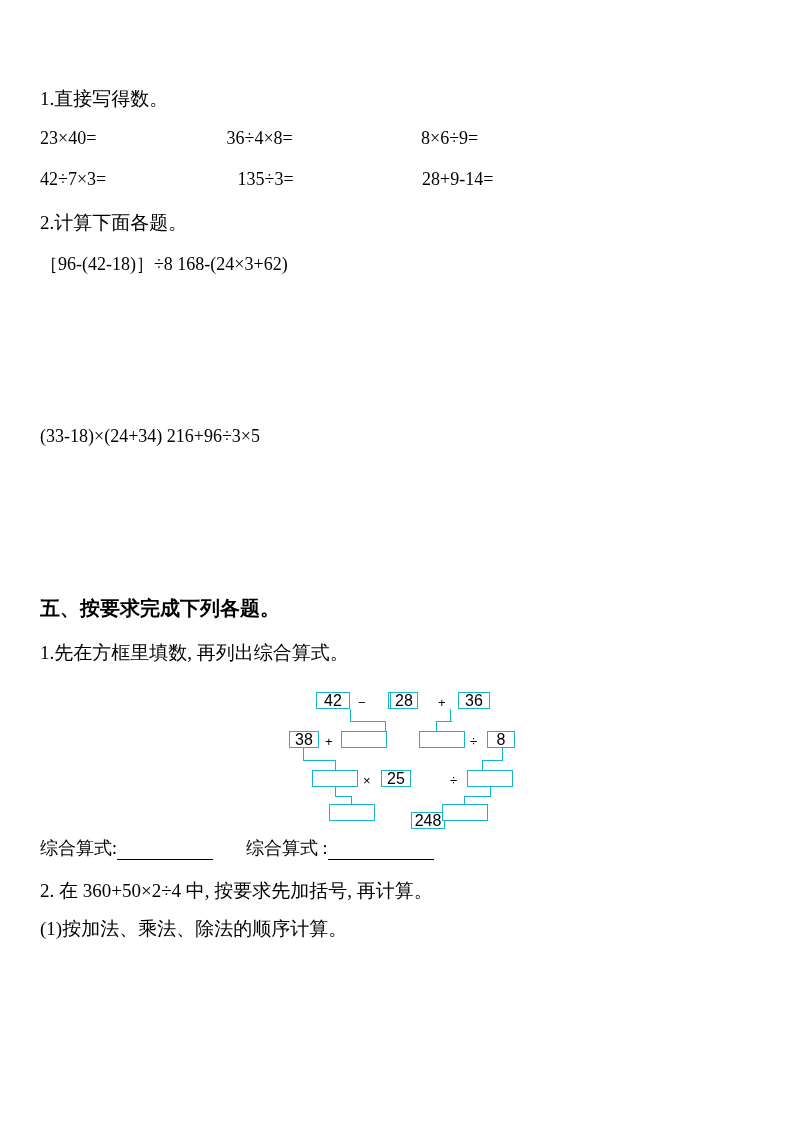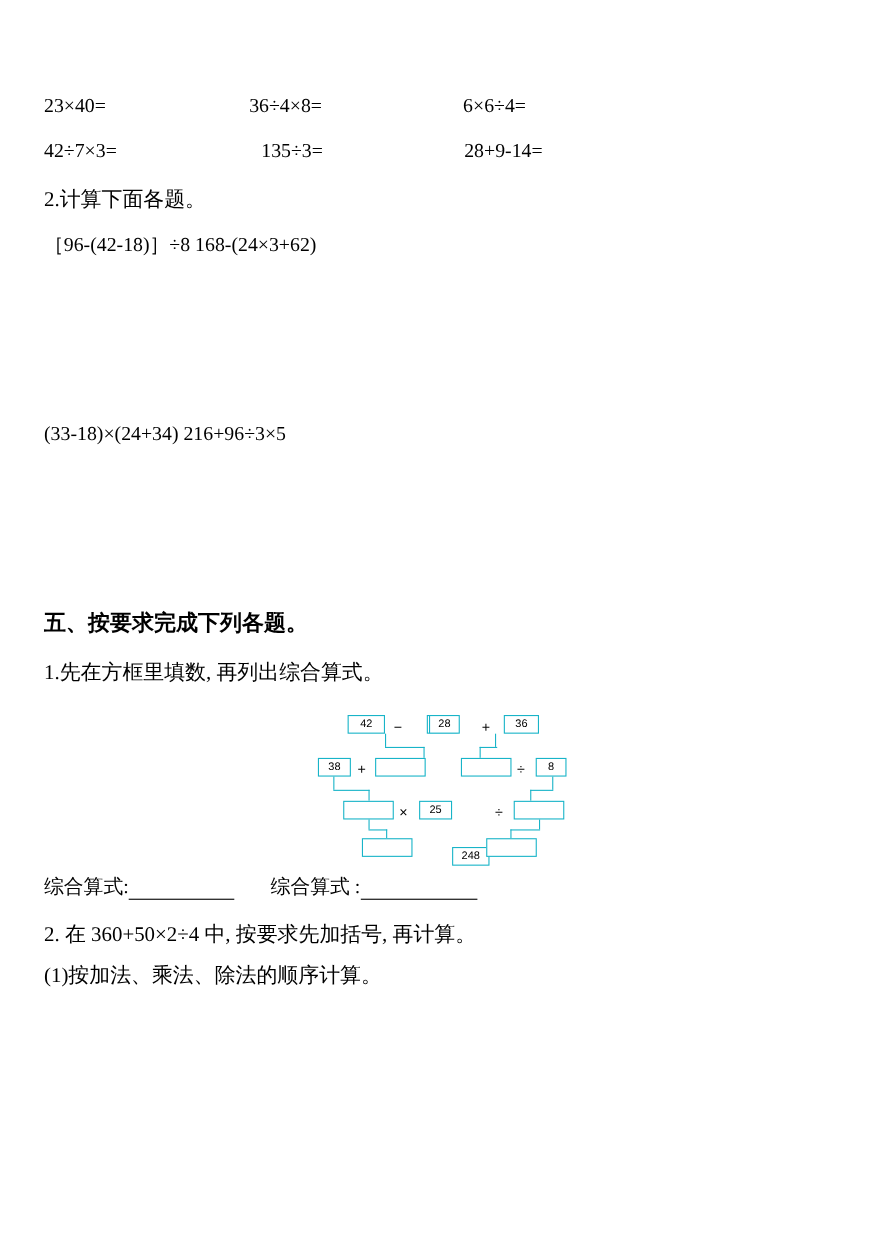--- a/index.html
+++ b/index.html
@@ -69,21 +69,21 @@
   .diagram {
     position: relative;
     width: 713px;
     height: 150px;
     margin: 6px 0 0 0;
   }
   .box {
     position: absolute;
     border: 1.4px solid #18b4c8;
     background: #ffffff;
-    font-size: 10px;
+    font-size: 16px;
     font-family: "Liberation Sans", sans-serif;
     color: #000;
     text-align: center;
     box-sizing: border-box;
     line-height: 1;
     display: flex;
     align-items: center;
     justify-content: center;
   }
   .op {
@@ -128,25 +128,26 @@
   }
 </style>
 </head>
 <body>
 
 <div class="page">
 
   <div class="content">
 
 
+    <div class="sub-title">1.直接写得数。</div>
 
     <div class="row">
       <span class="item" style="width:182px">23×40=</span>
       <span class="item" style="width:190px">36÷4×8=</span>
-      <span class="item">6×6÷4=</span>
+      <span class="item">8×6÷9=</span>
     </div>
 
     <div class="row">
       <span class="item" style="width:193px">42÷7×3=</span>
       <span class="item" style="width:180px">135÷3=</span>
       <span class="item">28+9-14=</span>
     </div>
 
     <div class="sub-title">2.计算下面各题。</div>
 

